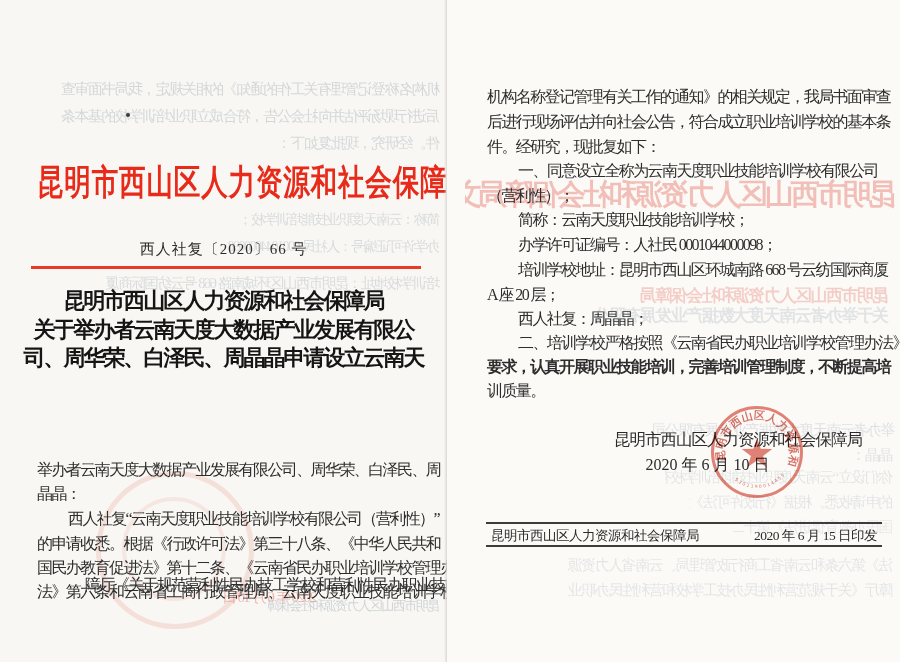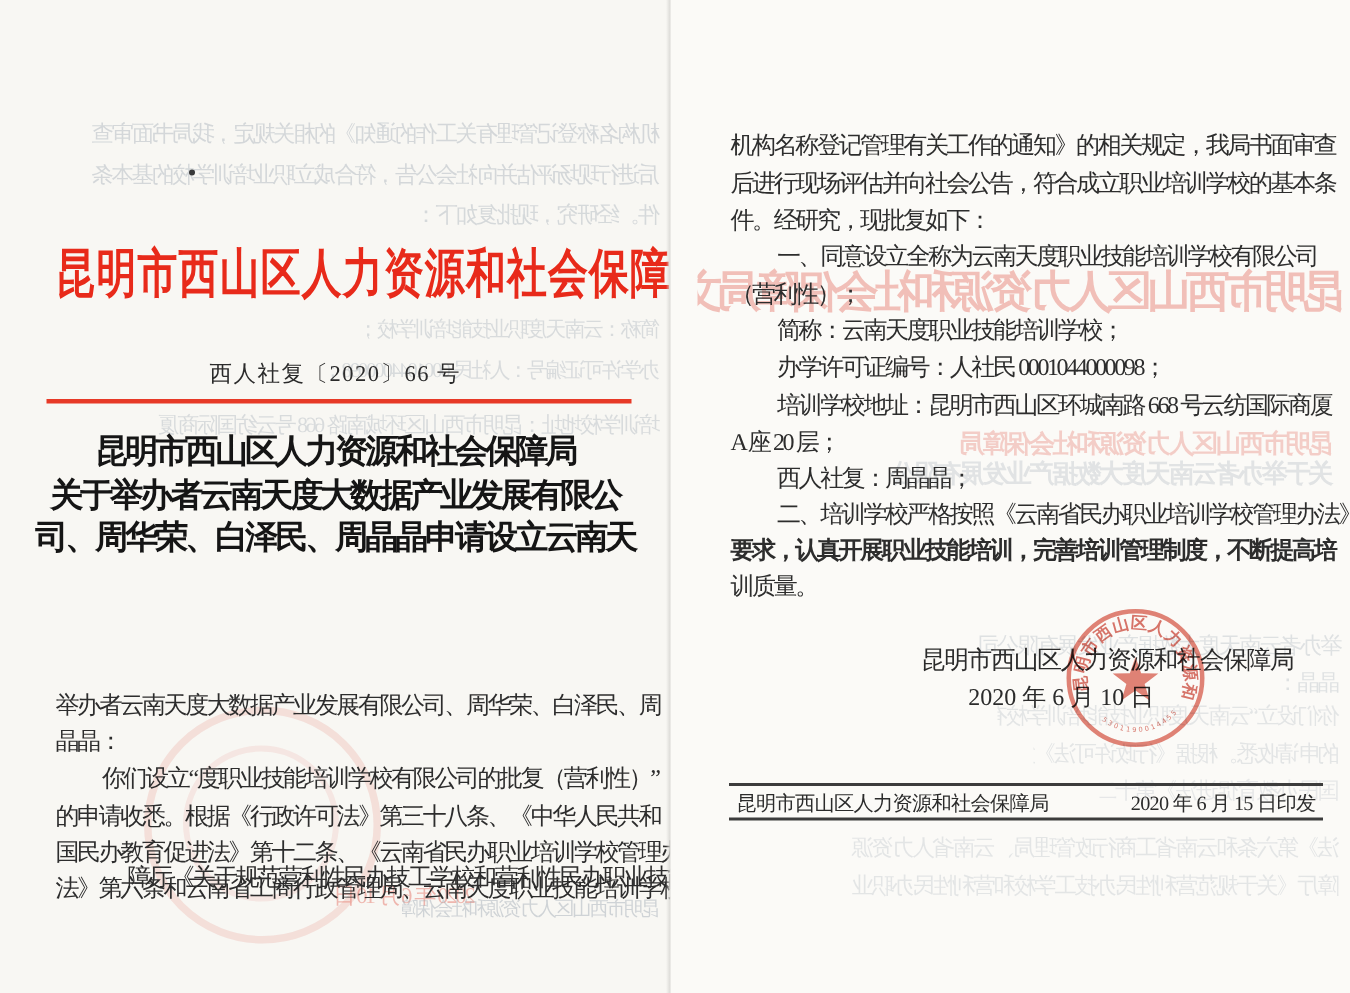--- a/index.html
+++ b/index.html
@@ -79,21 +79,21 @@
     <div class="red-rule"></div>
 
     <div class="doc-title">
       <div>昆明市西山区人力资源和社会保障局</div>
       <div>关于举办者云南天度大数据产业发展有限公</div>
       <div>司、周华荣、白泽民、周晶晶申请设立云南天</div>
     </div>
 
     <div class="bodyline" style="top:460px;">举办者云南天度大数据产业发展有限公司、周华荣、白泽民、周</div>
     <div class="bodyline" style="top:484px;">晶晶：</div>
-    <div class="bodyline ind" style="top:509px;">你们设立“度职业技能培训学校有限公司的批复（营利性）”</div>
+    <div class="bodyline ind" style="top:509px;">西人社复“云南天度职业技能培训学校有限公司（营利性）”</div>
     <div class="bodyline" style="top:534px;">的申请收悉。根据《行政许可法》第三十八条、《中华人民共和</div>
     <div class="bodyline" style="top:558px;">国民办教育促进法》第十二条、《云南省民办职业培训学校管理办</div>
     <div class="bodyline" style="top:582px;">法》第六条和云南省工商行政管理局、云南天度职业技能培训学校</div>
     <div class="bodyline" style="top:575px;padding-left:48px;">障厅《关于规范营利性民办技工学校和营利性民办职业技能培训</div>
 
     <div class="speck" style="top:113px;left:126px;width:4px;height:4px;"></div>
   </div>
 
   <div class="seam"></div>
 

